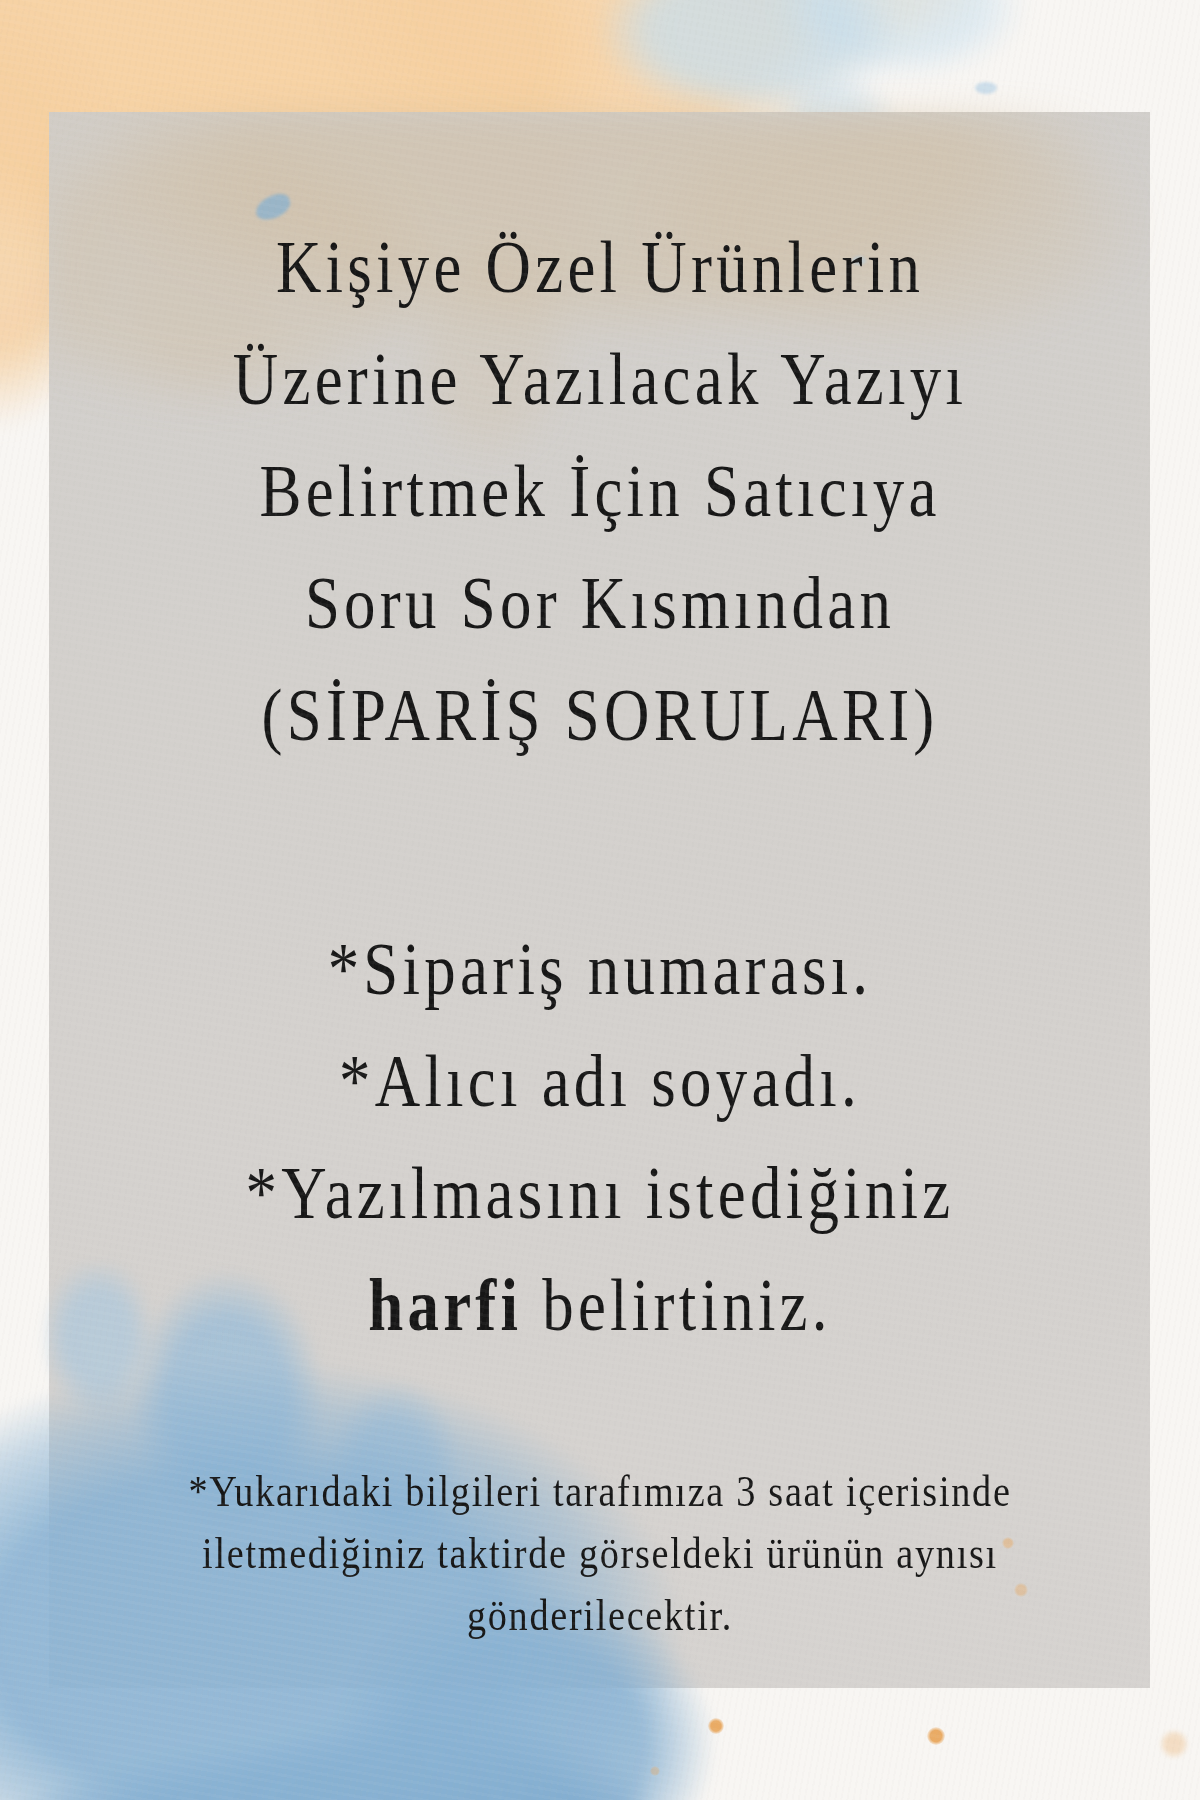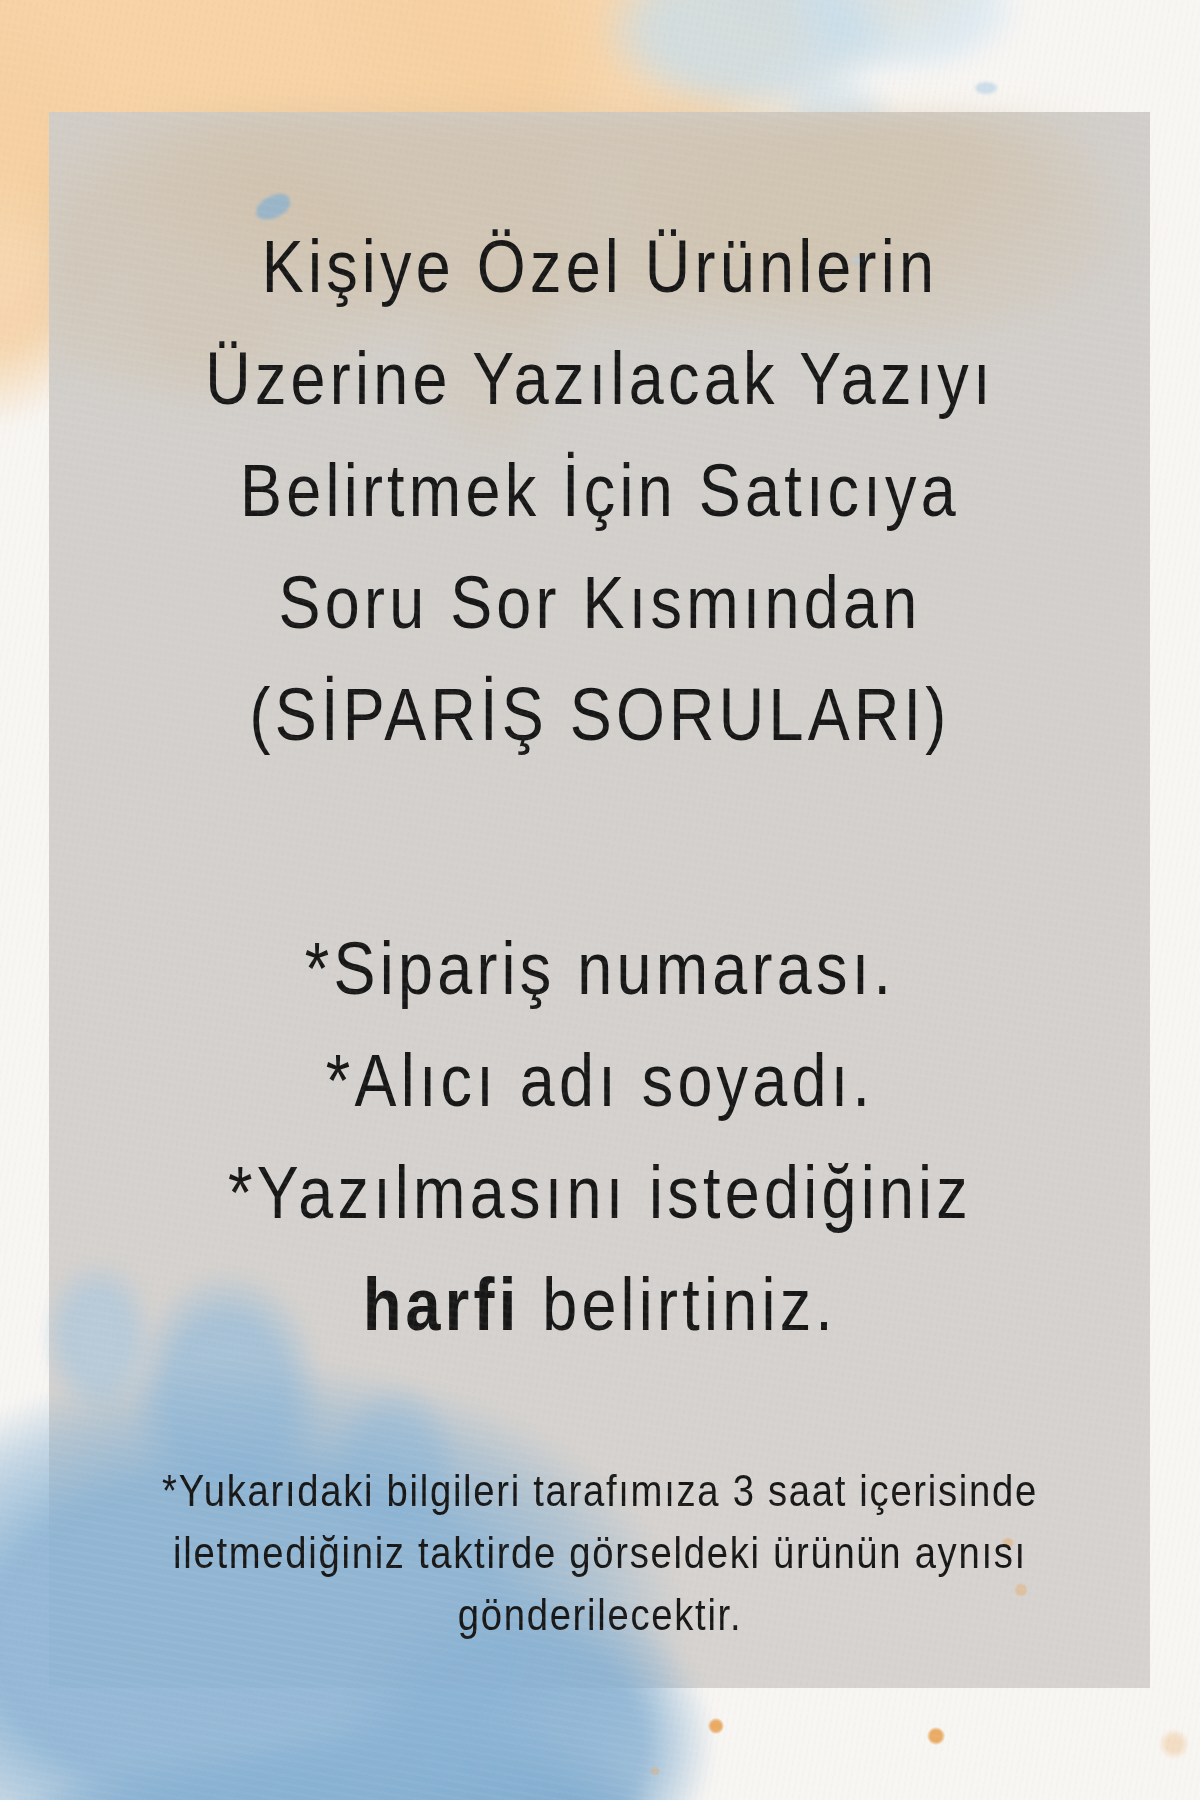--- a/index.html
+++ b/index.html
@@ -1,21 +1,21 @@
 <!DOCTYPE html>
 <html><head>
 <meta charset="utf-8">
 <style>
   html,body{margin:0;padding:0;background:#e9e7e4;}
   .stage{
     position:relative;
     width:1200px;height:1800px;
     overflow:hidden;
     background:#f8f6f3;
-    font-family:Liberation Sans, sans-serif;
+    font-family:Liberation Serif, serif;
   }
   
   .splash,.bleed,.dab,.speck{position:absolute;pointer-events:none;}
   .orange-top{
     left:-80px;top:-130px;width:1060px;height:660px;z-index:1;
     filter:blur(10px);
     background:
       radial-gradient(560px 300px at 30% 28%, rgba(246,208,160,.95) 0 55%, rgba(246,208,160,0) 78%),
       radial-gradient(380px 230px at 64% 20%, rgba(247,214,173,.9) 0 50%, rgba(247,214,173,0) 75%),
       radial-gradient(190px 300px at 7% 52%,  rgba(245,210,166,.9) 0 45%, rgba(245,210,166,0) 72%),

